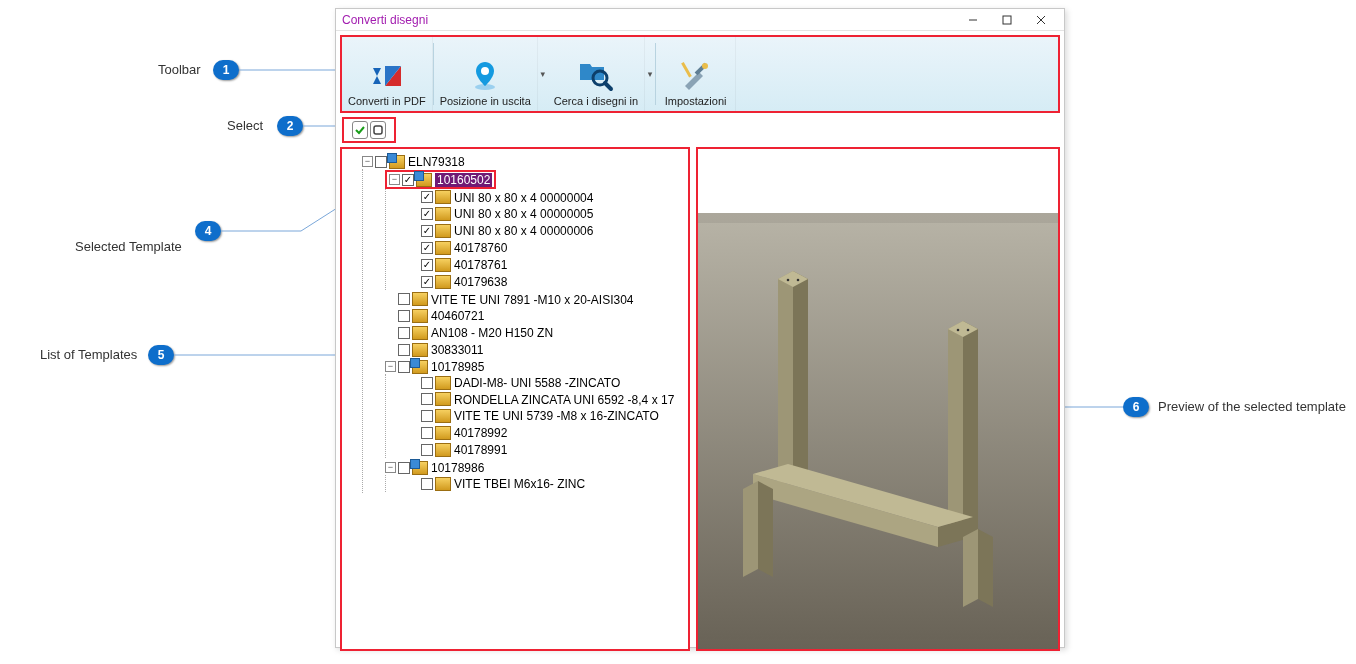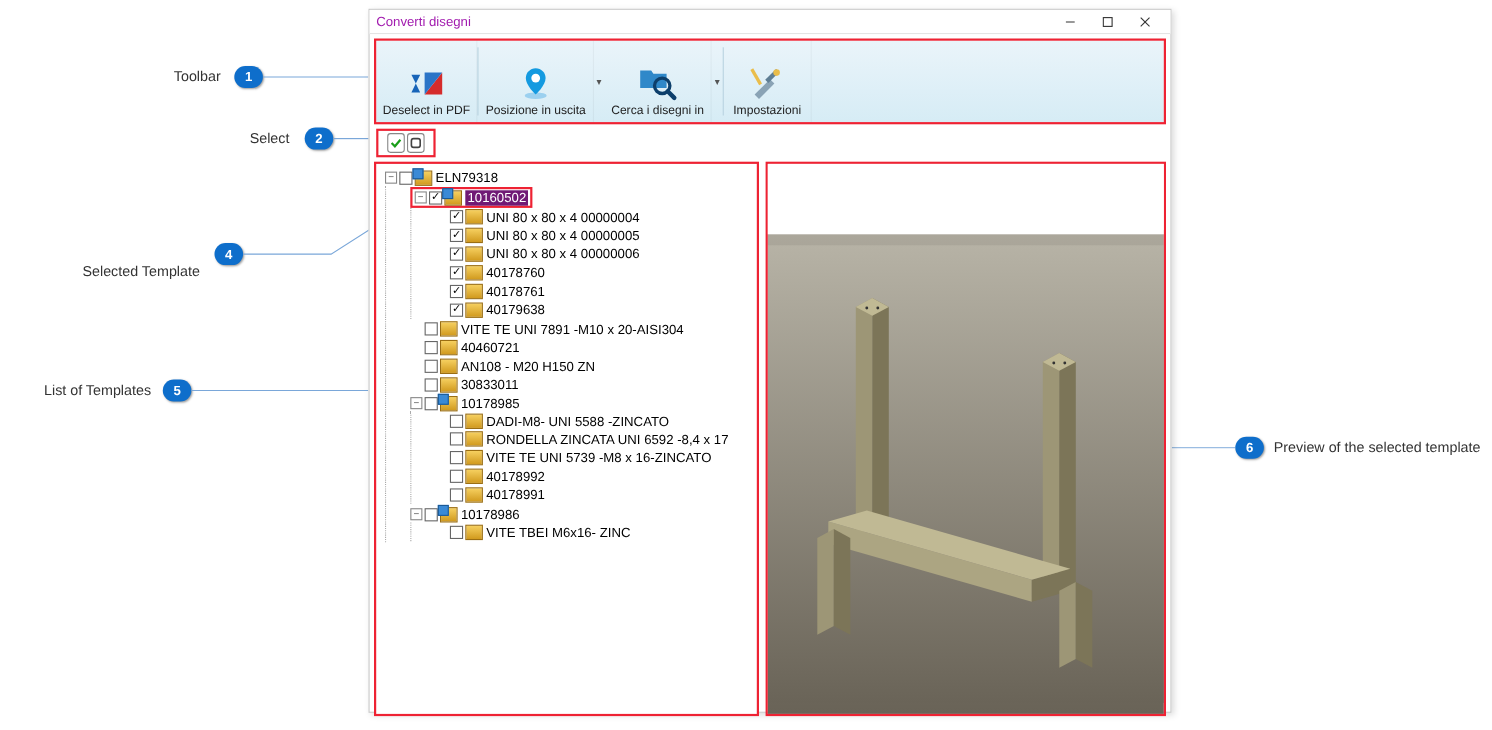--- a/index.html
+++ b/index.html
@@ -45,21 +45,21 @@
   .sel-bar { display: flex; gap: 2px; padding: 2px 8px; border: 2px solid #e23; width: 54px; margin-left: 6px; }
   .sel-btn { width: 18px; height: 18px; border: 1px solid #888; border-radius: 3px; display:flex; align-items:center; justify-content:center; }
 
   
   .body-split { display: flex; height: calc(100% - 22px - 86px - 26px); padding: 0 4px; gap: 6px; margin-top: 4px; }
   .tree-wrap { flex: 0 0 350px; border: 2px solid #e23; position: relative; overflow: hidden; background:#fff; }
   .tree-scroll { position:absolute; inset:0; overflow-y: scroll; overflow-x: scroll; }
   .preview { flex: 1; border: 2px solid #e23; background: linear-gradient(#fff 0, #fff 60px, transparent 60px), linear-gradient(#b5b1a5, #696357); display:flex; align-items:center; justify-content:center; }
 
   
-  ul.tree { list-style:none; margin:0; padding: 4px 0 4px 8px; }
+  ul.tree { list-style:none; margin:0; padding: 4px 0 4px 20px; }
   ul.tree ul { list-style:none; margin:0; padding-left: 22px; border-left: 1px dotted #aaa; }
   li.node { position: relative; padding: 1px 0; white-space: nowrap; }
   .exp { display:inline-block; width:11px; height:11px; border:1px solid #888; font-size:9px; line-height:9px; text-align:center; margin-right:2px; color:#555; vertical-align:middle; background:#fff; }
   .exp.blank { border:none; }
   .chk { display:inline-block; width:12px; height:12px; border:1px solid #666; margin-right:2px; vertical-align:middle; background:#fff; font-size:10px; line-height:10px; text-align:center; }
   .ico { display:inline-block; width:16px; height:14px; vertical-align:middle; margin-right:3px; }
   .ico.assembly { background: linear-gradient(#f6d060,#d19a1e); border:1px solid #9b6e12; position:relative; }
   .ico.assembly::before { content:""; position:absolute; left:-3px; top:-3px; width:8px; height:8px; background:#3a8ad6; border:1px solid #1c5a96; }
   .ico.part { background: linear-gradient(#f6d060,#d19a1e); border:1px solid #9b6e12; }
   .lbl { vertical-align:middle; font-size:12px; }
@@ -133,21 +133,21 @@
 
   <div class="toolbar">
     <div class="tb-btn">
       <div class="tb-icon">
         <svg width="40" height="34" viewBox="0 0 40 34">
             <path d="M6 10 L14 10 L10 18 Z M6 26 L14 26 L10 18 Z" fill="#1764b8"></path>
             <polygon points="18,28 34,8 34,28" fill="#d52b2b"></polygon>
             <polygon points="18,28 18,8 34,8" fill="#2a74c7"></polygon>
           </svg>
       </div>
-      <span>Deselect in PDF</span>
+      <span>Converti in PDF</span>
     </div>
     <div class="tb-sep"></div>
     <div class="tb-btn">
       <div class="tb-icon">
         <svg width="34" height="34" viewBox="0 0 34 34">
             <ellipse cx="17" cy="29" rx="10" ry="3" fill="#9bd0ef"></ellipse>
             <path d="M17 4 C22 4 26 8 26 13 C26 20 17 28 17 28 C17 28 8 20 8 13 C8 8 12 4 17 4 Z" fill="#149ae0"></path>
             <circle cx="17" cy="13" r="4" fill="#fff"></circle>
           </svg>
       </div>

